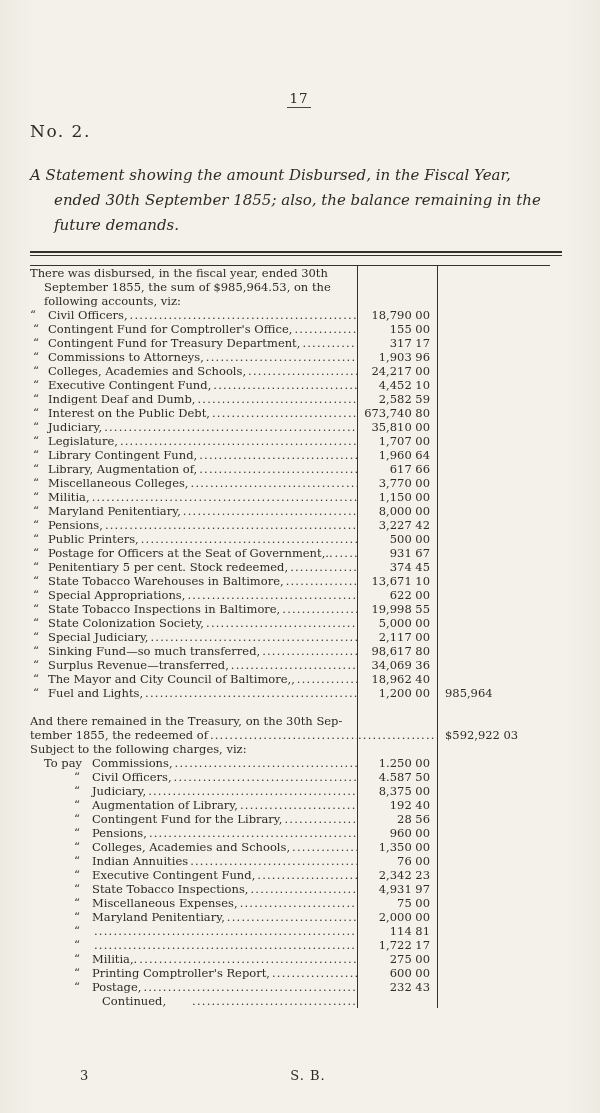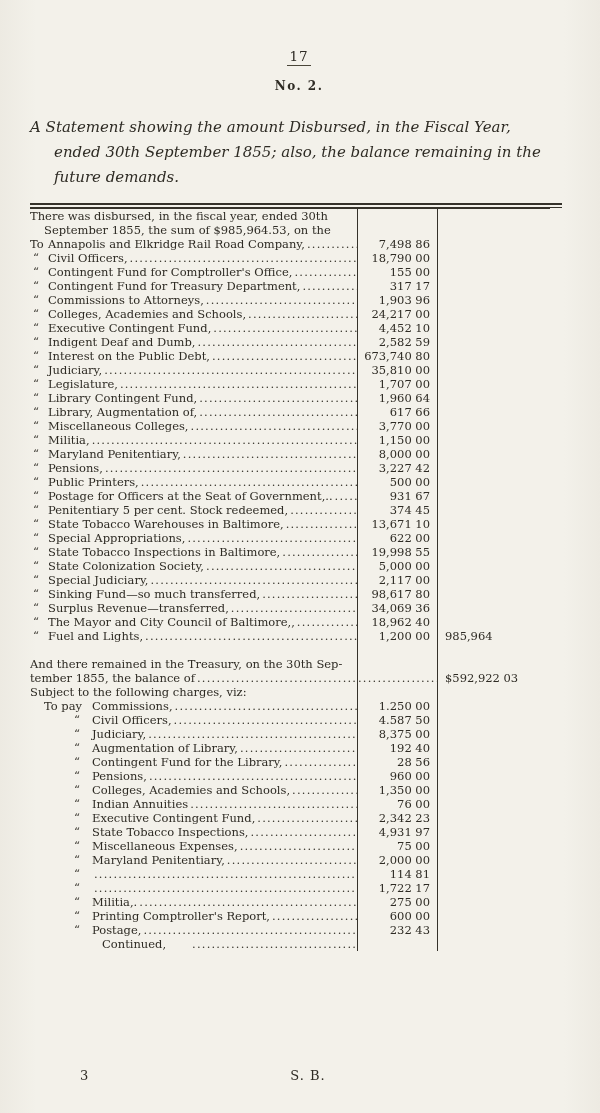--- a/index.html
+++ b/index.html
@@ -11,55 +11,56 @@
     overflow: hidden;
     font-family: "DejaVu Serif", "Liberation Serif", serif;
     color: #2e2b24;
   }
   .page {
     position: relative;
     width: 600px;
     height: 1113px;
     background: linear-gradient(90deg, #edeae2 0%, #f3f1ea 6%, #f3f1ea 94%, #edeae2 100%);
     box-sizing: border-box;
-    padding: 48px 32px 0 30px;
+    padding: 90px 32px 0 30px;
   }
   .pageno {
     text-align: center;
     font-size: 13.5px;
     letter-spacing: 1px;
   }
   .pageno span {
     border-bottom: 1px solid #4a4639;
     padding: 0 2px 1px 2px;
   }
   .heading {
-    text-align: center;
-    font-size: 12px;
-    font-weight: bold;
+    text-align: left;
+    font-size: 17px;
+    font-weight: normal;
     letter-spacing: 1.5px;
     margin-top: 15px;
   }
   .intro {
     margin-top: 22px;
     font-style: italic;
     font-size: 15px;
     line-height: 25px;
   }
   .intro .iline { white-space: nowrap; }
   .intro .iline:nth-of-type(n+2) { padding-left: 24px; }
   .rule-double {
     margin-top: 13px;
     height: 2px;
     border-top: 2.2px solid #35322a;
     border-bottom: 1px solid #35322a;
     width: 532px;
   }
   
   .table {
+    margin-top: 9px;
     width: 520px;
     border-top: 1.6px solid #35322a;
     font-size: 11.5px;
     line-height: 14px;
   }
   .t-row { display: flex; align-items: baseline; min-height: 14px; }
   .t-row.spacer { height: 10px; }
   .lbl {
     width: 327px;
     display: flex;
@@ -162,33 +163,31 @@
         </div>
 
         <div class="t-row">
           <div class="lbl">
             <span class="txt">September 1855, the sum of $985,964.53, on the</span>
           </div>
           <div class="a1"></div>
           <div class="a2"></div>
         </div>
 
+        <div class="t-row">
+          <div class="lbl">
+            <span class="txt">following accounts, viz:</span>
+          </div>
+          <div class="a1"></div>
+          <div class="a2"></div>
+        </div>
       </div>
 
     <div class="d-rows">
 
-        <div class="t-row">
-          <div class="lbl">
-            <span class="prefix">To</span>
-            <span class="txt">Annapolis and Elkridge Rail Road Company,</span>
-            <span class="leader"></span>
-          </div>
-          <div class="a1">7,498 86</div>
-          <div class="a2"></div>
-        </div>
 
         <div class="t-row">
           <div class="lbl">
             <span class="prefix">“</span>
             <span class="txt">Civil Officers,</span>
             <span class="leader"></span>
           </div>
           <div class="a1">18,790 00</div>
           <div class="a2"></div>
         </div>
@@ -472,21 +471,21 @@
 
     <div class="t-row">
       <div class="lbl">
           <span class="txt">And there remained in the Treasury, on the 30th Sep-</span>
         </div>
       <div class="a1"></div>
       <div class="a2"></div>
     </div>
     <div class="t-row hang2">
       <div class="lbl">
-        <span class="txt">tember 1855, the balance of</span>
+        <span class="txt">tember 1855, the redeemed of</span>
         <span class="leader"></span>
       </div>
       <div class="a1 leader-cell"></div>
       <div class="a2">$592,922 03</div>
     </div>
 
     <div class="t-row">
       <div class="lbl">
           <span class="txt">Subject to the following charges, viz:</span>
         </div>

